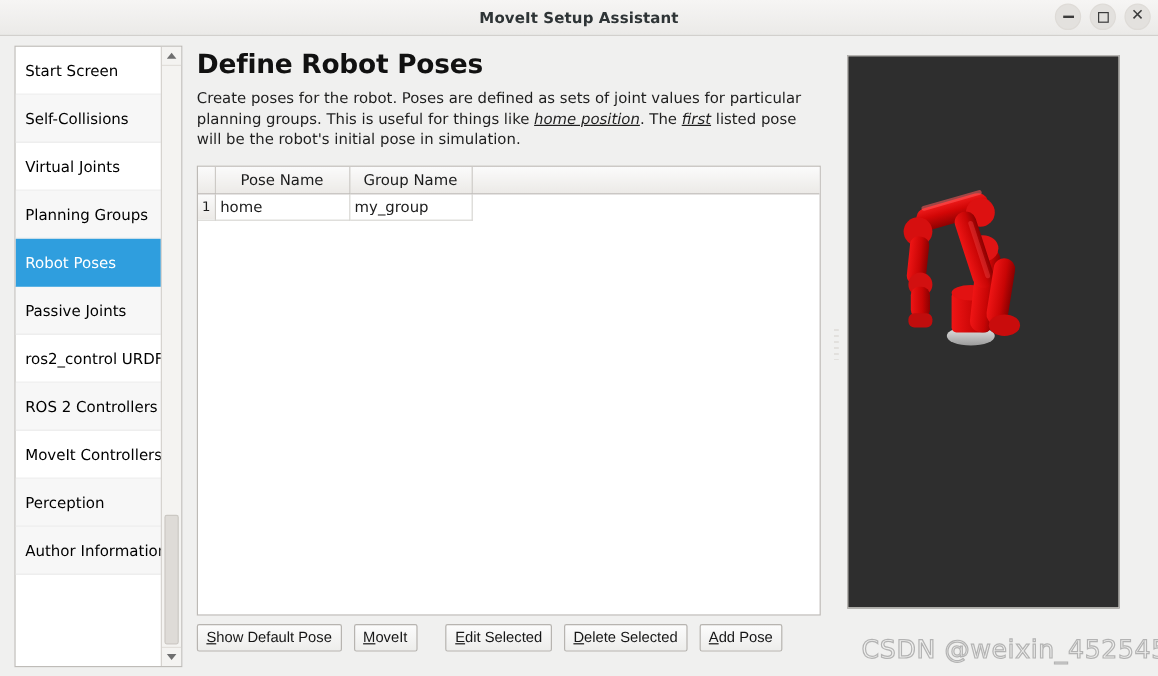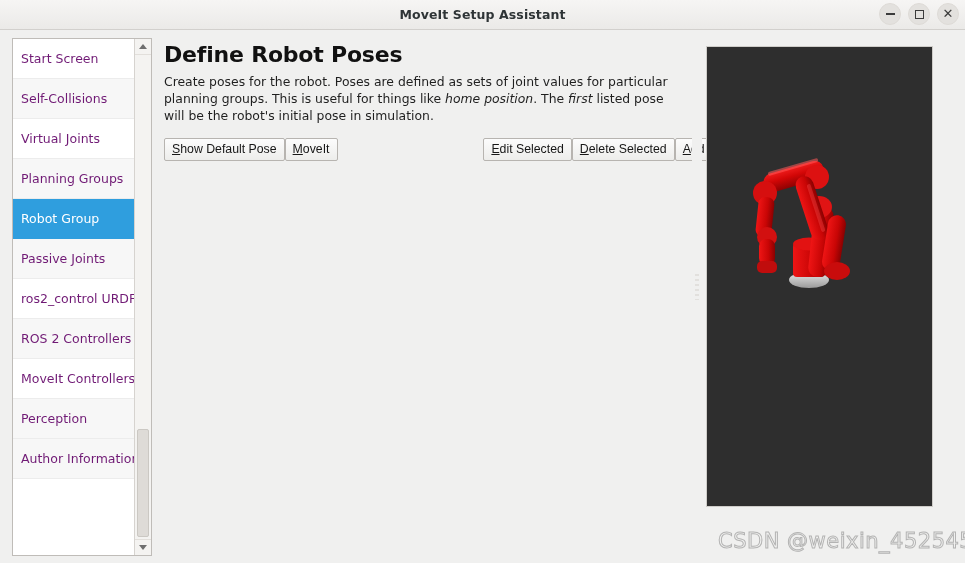--- a/index.html
+++ b/index.html
@@ -109,21 +109,21 @@
     width: 122px;
     height: 100%;
     box-sizing: border-box;
   }
   .sidebar-item {
     height: 40px;
     display: flex;
     align-items: center;
     padding-left: 8px;
     font-size: 12.5px;
-    color: #701a75;
+    color: #000000;
     border-bottom: 1px solid #ececec;
     box-sizing: border-box;
     white-space: nowrap;
     overflow: hidden;
   }
   .sidebar-item.alt { background: #f7f7f7; }
   .sidebar-item.selected {
     background: #2f9ede;
     color: #ffffff;
     border-bottom: 1px solid #2f9ede;
@@ -197,21 +197,21 @@
     margin: 0 0 6px 0;
     letter-spacing: -0.2px;
   }
   .page-desc {
     font-size: 12.4px;
     color: #1f1f1f;
     line-height: 17px;
     width: 520px;
     margin: 0 0 14px 0;
   }
-  .page-desc i { font-style: italic; }
+  .page-desc i { font-style: italic; text-decoration: underline; }
 
   
   .table-box {
     position: relative;
     width: 520px;
     height: 375px;
     background: #ffffff;
     border: 1px solid #bdbab6;
     box-sizing: border-box;
     overflow: hidden;
@@ -259,25 +259,25 @@
   table.poses tbody td.filler {
     border-right: none;
     border-bottom: none;
   }
   .col-pose { width: 112px; }
   .col-group { width: 102px; }
 
   
   .btn-row {
     position: relative;
-    width: 580px;
+    width: 488px;
     margin-top: 7px;
     display: flex;
     align-items: center;
-    gap: 0;
+    gap: 10px;
   }
   .btn-row .spacer { flex: 1; }
   .btn {
     background: linear-gradient(#fcfcfc, #ededeb);
     border: 1px solid #b7b4b0;
     border-radius: 2px;
     font-size: 12.3px;
     color: #171717;
     padding: 3px 7px 4px 7px;
     box-sizing: border-box;
@@ -401,21 +401,21 @@
           <div class="sidebar-item alt">
             <span>Self-Collisions</span>
           </div>
           <div class="sidebar-item">
             <span>Virtual Joints</span>
           </div>
           <div class="sidebar-item alt">
             <span>Planning Groups</span>
           </div>
           <div class="sidebar-item selected">
-            <span>Robot Group</span>
+            <span>Robot Poses</span>
           </div>
           <div class="sidebar-item alt">
             <span>Passive Joints</span>
           </div>
           <div class="sidebar-item">
             <span>ros2_control URDF M</span>
           </div>
           <div class="sidebar-item alt">
             <span>ROS 2 Controllers</span>
           </div>
@@ -439,20 +439,40 @@
               <i></i>
             </div>
         </div>
       </div>
     </div>
 
     <div class="main">
       <h1 class="page-title">Define Robot Poses</h1>
       <p class="page-desc"><span>Create poses for the robot. Poses are defined as sets of joint values for particular planning groups. This is useful for things like </span><i>home position</i><span>. The </span><i>first</i><span> listed pose will be the robot's initial pose in simulation.</span></p>
 
+      <div class="table-box">
+        <table class="poses">
+          <thead>
+            <tr>
+              <th class="corner"></th>
+              <th class="col-pose">Pose Name</th>
+              <th class="col-group">Group Name</th>
+              <th class="filler"></th>
+            </tr>
+          </thead>
+          <tbody>
+            <tr>
+              <td class="rowhdr">1</td>
+              <td>home</td>
+              <td>my_group</td>
+              <td class="filler"></td>
+            </tr>
+          </tbody>
+        </table>
+      </div>
 
       <div class="btn-row">
         <button class="btn"><u>S</u><span>how Default Pose</span></button>
         <button class="btn"><u>M</u><span>oveIt</span></button>
         <div class="spacer"></div>
         <button class="btn"><u>E</u><span>dit Selected</span></button>
         <button class="btn"><u>D</u><span>elete Selected</span></button>
         <button class="btn"><u>A</u><span>dd Pose</span></button>
       </div>
     </div>

